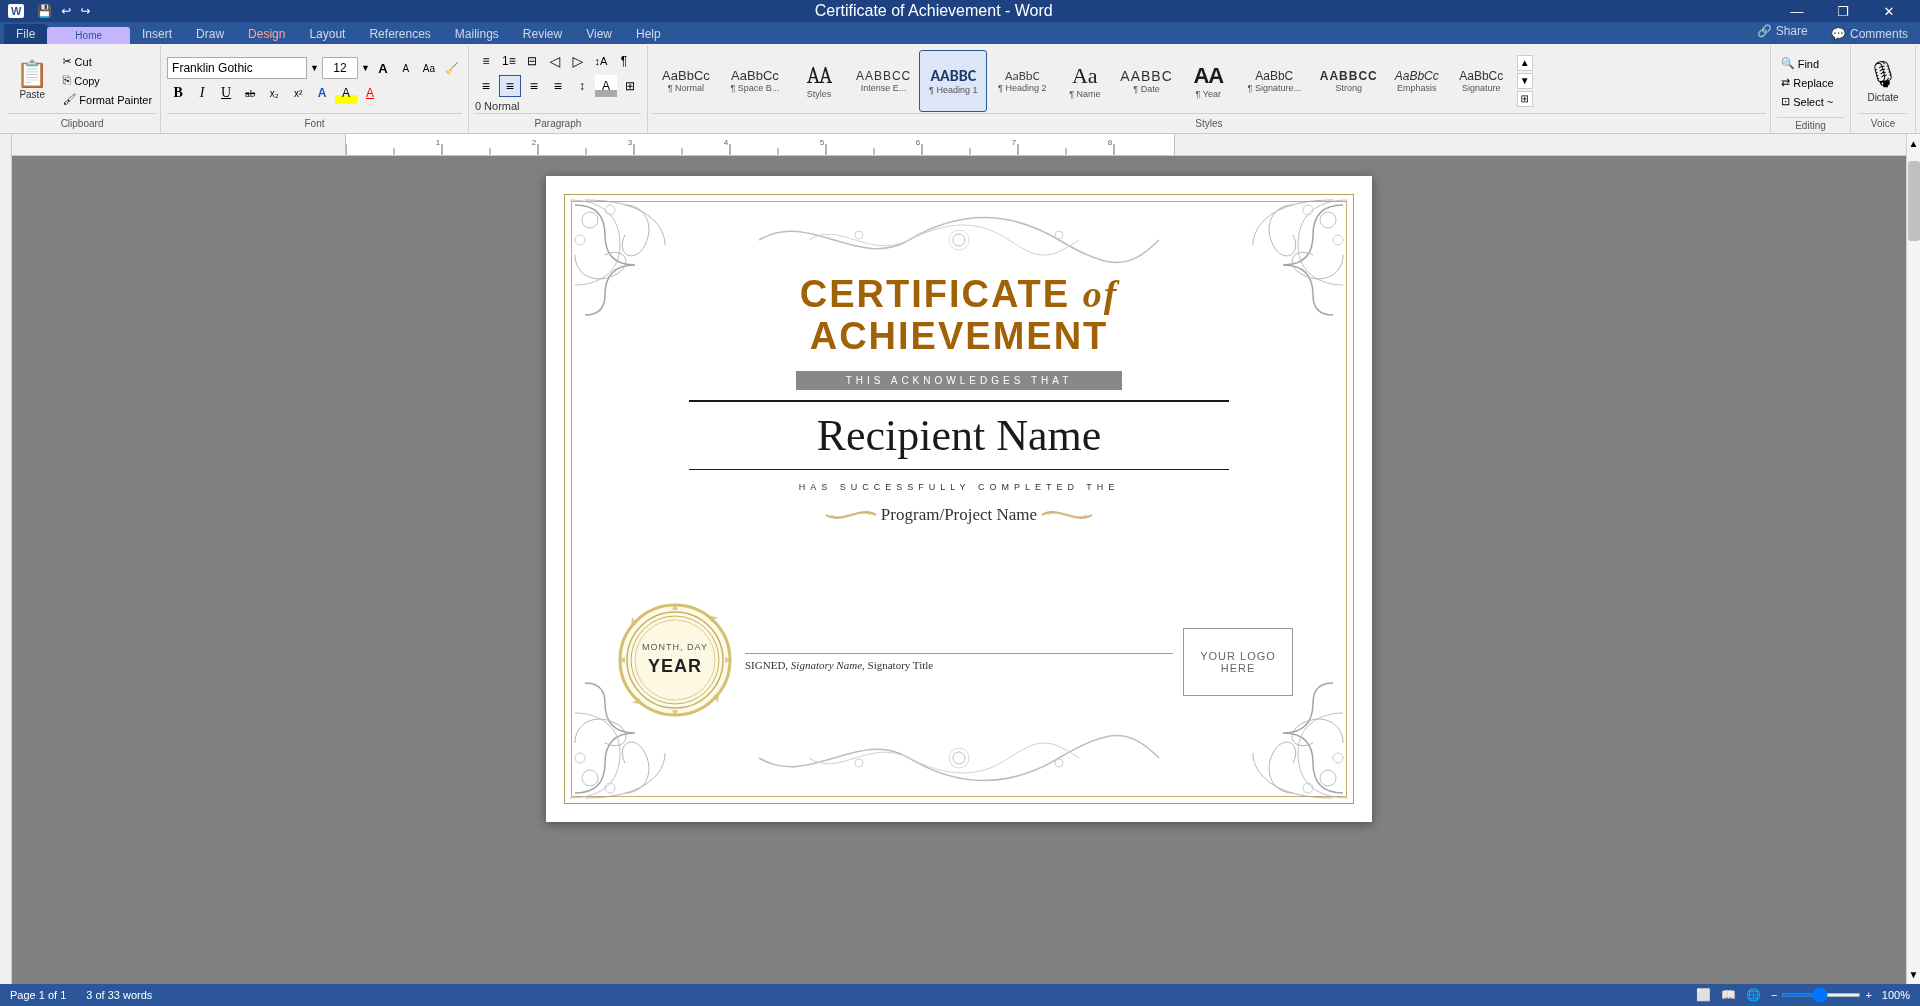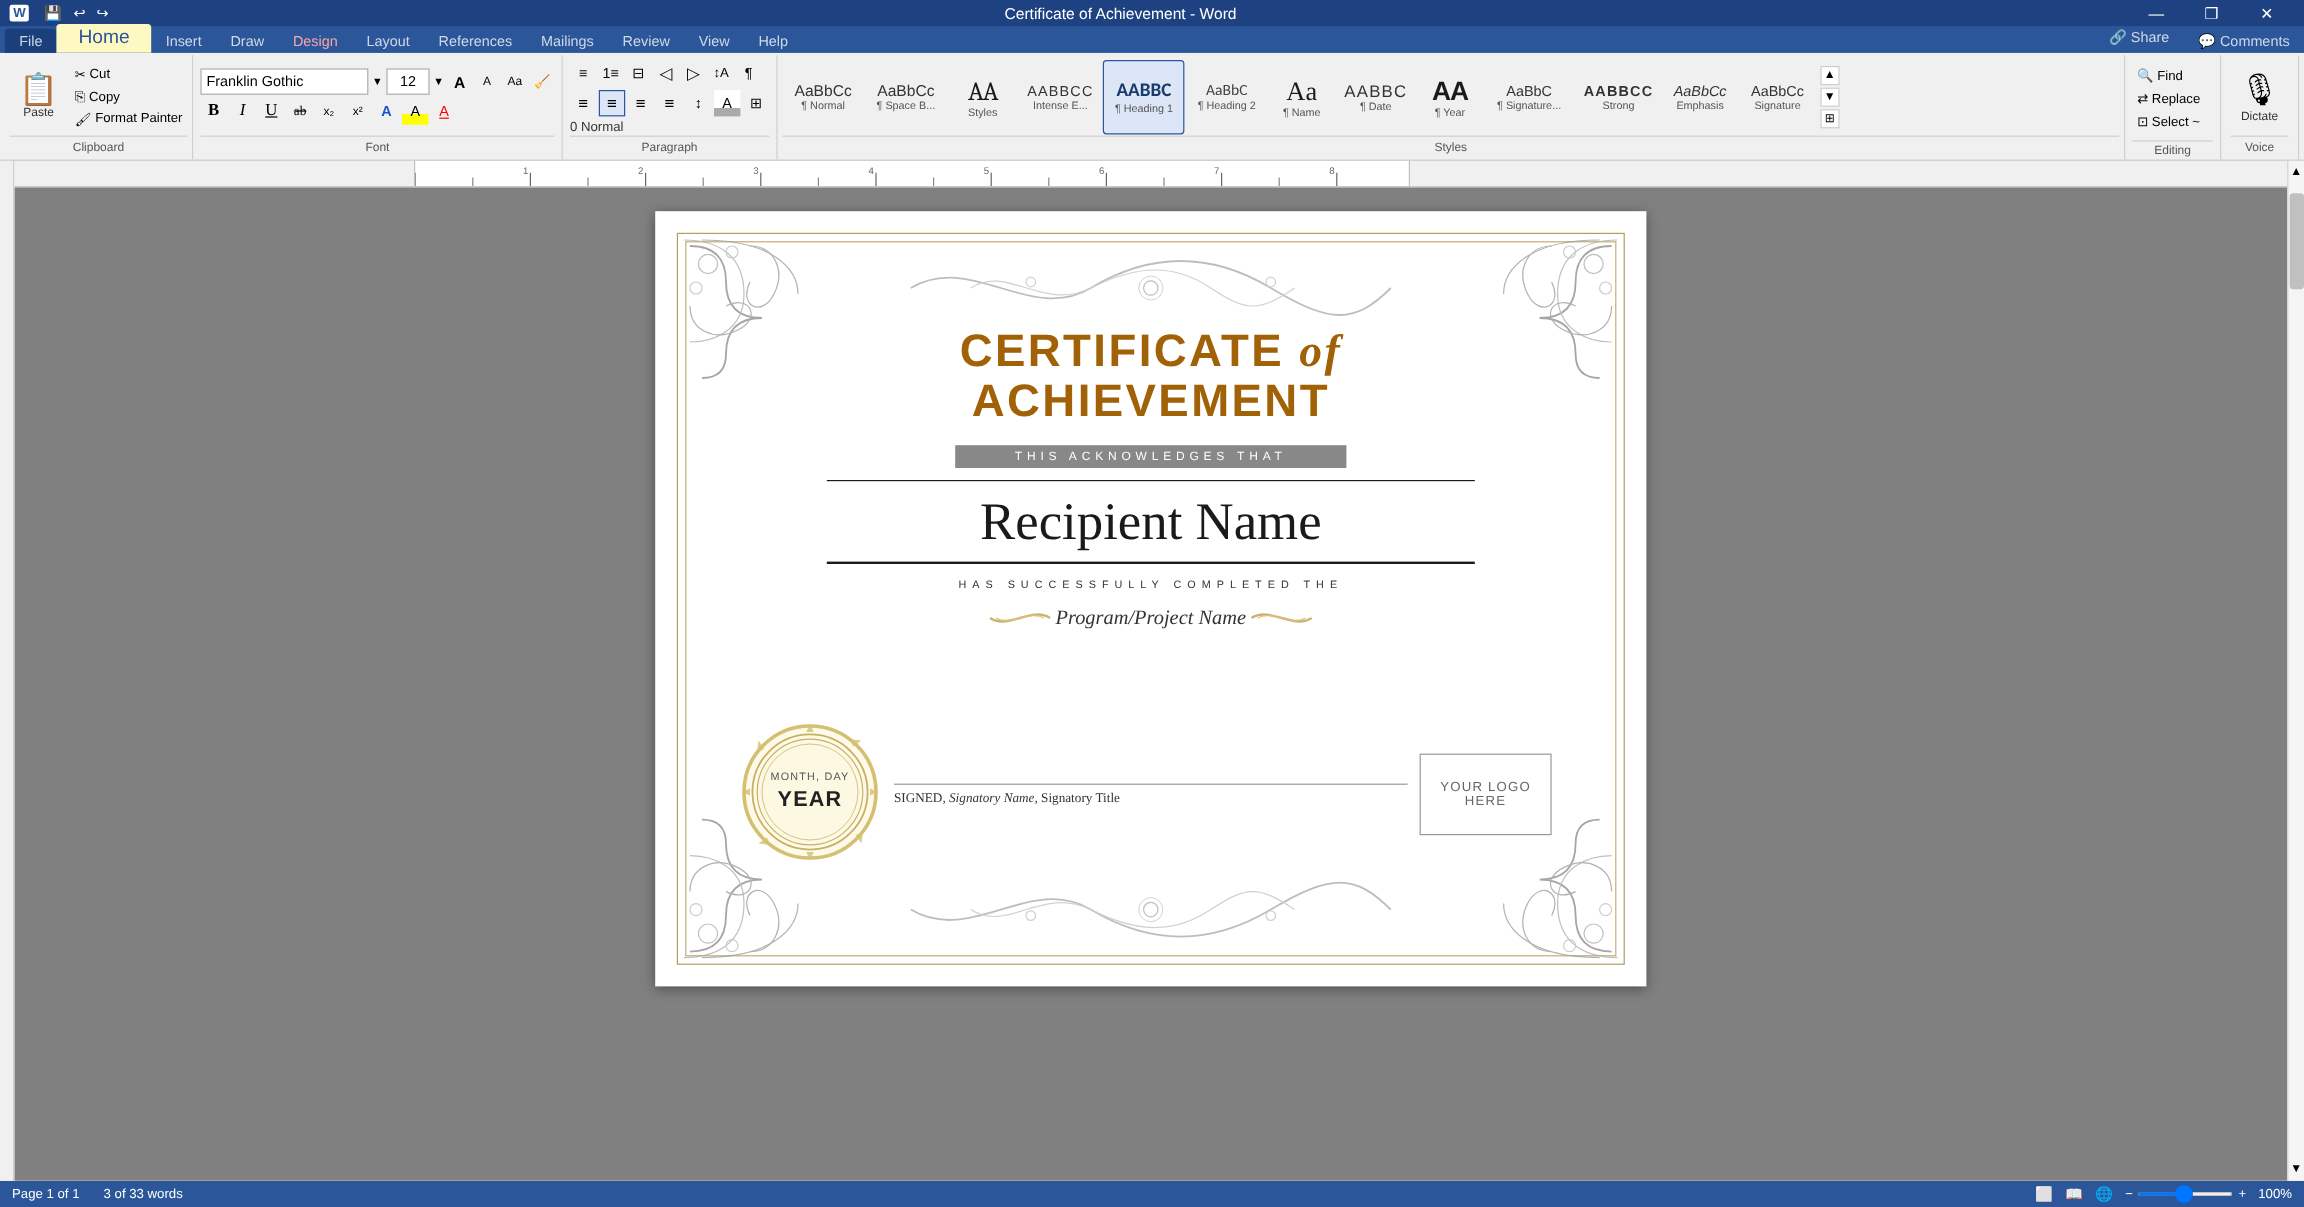--- a/index.html
+++ b/index.html
@@ -24,31 +24,31 @@
 <div style="height:44px; background:#2b579a; display:flex; flex-direction:column;">
   <div style="height:22px; background:#1e4281; display:flex; align-items:center; padding:0 8px;">
     <div style="display:flex; align-items:center; gap:4px; margin-right:10px;">
       <div style="background:white; color:#2b579a; font-weight:bold; font-size:11px; padding:1px 3px; border-radius:2px;">W</div>
     </div>
     <div style="display:flex; gap:3px; align-items:center;">
       <div style="color:white; font-size:12px; cursor:pointer; padding:0 3px;">💾</div>
       <div style="color:white; font-size:12px; cursor:pointer; padding:0 3px;">↩</div>
       <div style="color:white; font-size:12px; cursor:pointer; padding:0 3px;">↪</div>
     </div>
-    <div style="margin:0 auto; color:white; font-size:13px;">Certificate of Achievement - Word</div>
+    <div style="margin:0 auto; color:white; font-size:16px;">Certificate of Achievement - Word</div>
     <div style="display:flex;">
       <div style="width:46px; height:22px; display:flex; align-items:center; justify-content:center; color:white; font-size:13px; cursor:pointer;">—</div>
       <div style="width:46px; height:22px; display:flex; align-items:center; justify-content:center; color:white; font-size:13px; cursor:pointer;">❐</div>
       <div style="width:46px; height:22px; display:flex; align-items:center; justify-content:center; color:white; font-size:13px; cursor:pointer;">✕</div>
     </div>
   </div>
 
   <div style="height:22px; background:#2b579a; display:flex; align-items:flex-end; padding-left:4px;">
     <div style="padding:3px 12px 3px; font-size:12px; color:#d0d8e8; cursor:pointer; background:#1a3f7a; border-radius:3px 3px 0 0;">File</div>
-    <div style="padding:3px 18px 3px; font-size:16px; color:#2b579a; cursor:pointer; background:#fef9c3; border-radius:3px 3px 0 0; font-weight:500;">Home</div>
+    <div style="padding:3px 28px 3px; font-size:10px; color:#2b579a; cursor:pointer; background:#c4b5fd; border-radius:3px 3px 0 0; font-weight:500;">Home</div>
     <div style="padding:3px 12px 3px; font-size:12px; color:#d0d8e8; cursor:pointer;">Insert</div>
     <div style="padding:3px 12px 3px; font-size:12px; color:#d0d8e8; cursor:pointer;">Draw</div>
     <div style="padding:3px 12px 3px; font-size:12px; color:#fca5a5; cursor:pointer;">Design</div>
     <div style="padding:3px 12px 3px; font-size:12px; color:#d0d8e8; cursor:pointer;">Layout</div>
     <div style="padding:3px 12px 3px; font-size:12px; color:#d0d8e8; cursor:pointer;">References</div>
     <div style="padding:3px 12px 3px; font-size:12px; color:#d0d8e8; cursor:pointer;">Mailings</div>
     <div style="padding:3px 12px 3px; font-size:12px; color:#d0d8e8; cursor:pointer;">Review</div>
     <div style="padding:3px 12px 3px; font-size:12px; color:#d0d8e8; cursor:pointer;">View</div>
     <div style="padding:3px 12px 3px; font-size:12px; color:#d0d8e8; cursor:pointer;">Help</div>
     <div style="flex:1;"></div>
@@ -373,21 +373,21 @@
             <div style="font-family:'Georgia','Times New Roman',serif; font-size:44px; color:#1a1a1a; text-align:center; margin:-2px 0;">
               <span>Recipient Name</span>
             </div>
 
             <div style="width:540px; height:1.5px; background:#1a1a1a;"></div>
 
             <div style="font-size:9px; letter-spacing:5px; color:#333; font-family:'Franklin Gothic Medium',Arial,sans-serif; margin-top:2px;">
               <span>HAS SUCCESSFULLY COMPLETED THE</span>
             </div>
 
-            <div style="display:flex; align-items:center; margin-top:-2px;font-style:italic;">
+            <div style="display:flex; align-items:center; margin-top:-2px;">
               <svg width="60" height="30" viewBox="0 0 60 30" opacity="0.8">
                 <path d="M 55,15 C 40,5 20,25 5,15" stroke="#c0a050" stroke-width="2" fill="none"></path>
                 <path d="M 50,15 C 38,8 22,22 10,15" stroke="#d4b060" stroke-width="1" fill="none"></path>
               </svg>
               <div style="font-family:'Georgia',serif; font-size:17px; color:#333;">
                 <span>Program/Project Name</span>
               </div>
               <svg width="60" height="30" viewBox="0 0 60 30" opacity="0.8">
                 <path d="M 5,15 C 20,5 40,25 55,15" stroke="#c0a050" stroke-width="2" fill="none"></path>
                 <path d="M 10,15 C 22,8 38,22 50,15" stroke="#d4b060" stroke-width="1" fill="none"></path>

